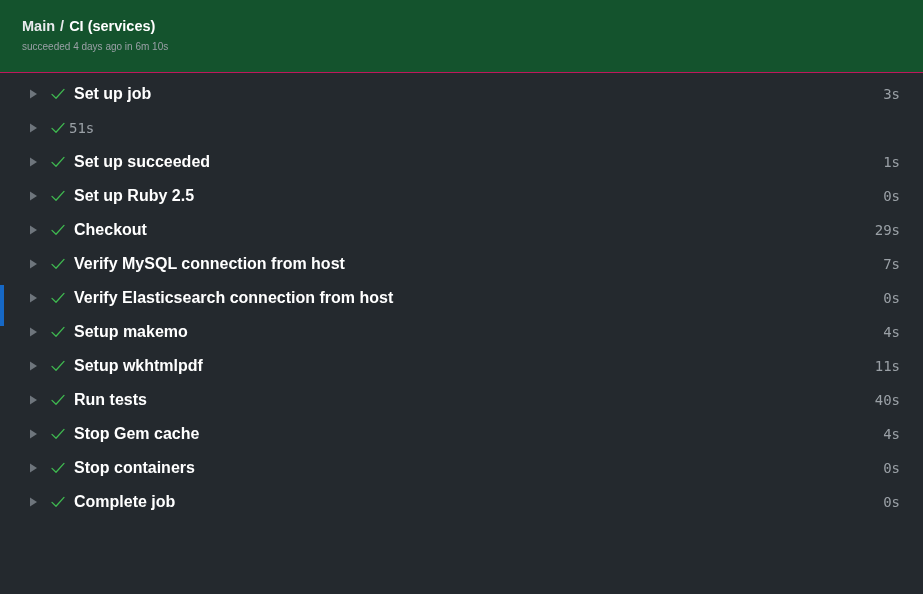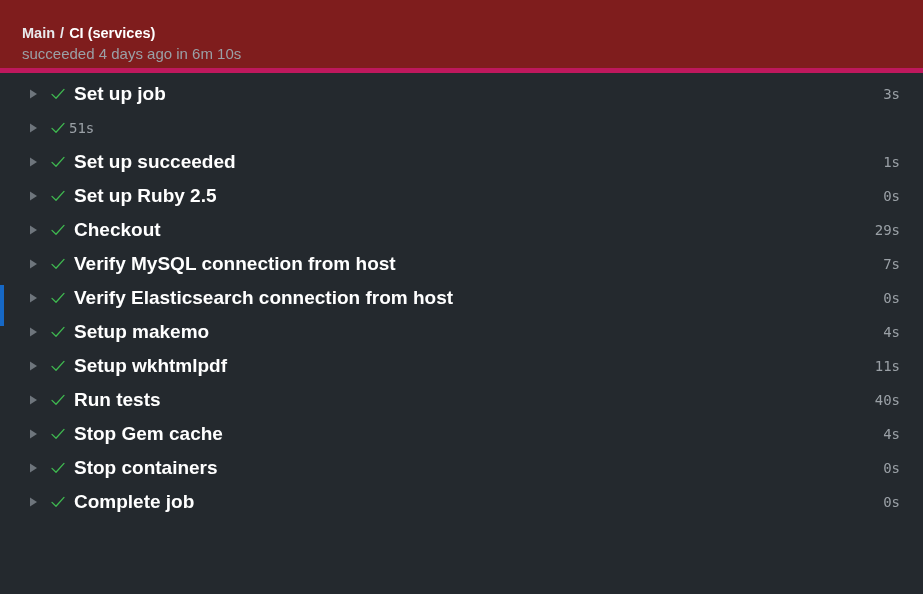--- a/index.html
+++ b/index.html
@@ -14,24 +14,24 @@
     overflow: hidden;
     position: relative;
     -webkit-font-smoothing: antialiased;
   }
 
   
   .job-header {
     position: relative;
     height: 73px;
     box-sizing: border-box;
-    background: #7f1d1d;
-    border-bottom: 5px solid #be185d;
-    display: flex;
-    align-items: center;
+    background: #14532d;
+    border-bottom: 1px solid #be185d;
+    display: flex;
+    align-items: flex-start;
   }
   .header-titles {
     padding: 18px 0 0 22px;
     flex: 1 1 auto;
     min-width: 0;
   }
   .job-title {
     font-size: 14.5px;
     line-height: 17px;
     color: #ffffff;
@@ -45,21 +45,21 @@
     font-weight: 600;
     color: #e8eaed;
     padding: 0 1px;
   }
   .job-title .crumb-current {
     font-weight: 700;
     color: #ffffff;
   }
   .job-subtitle {
     margin-top: 4px;
-    font-size: 15px;
+    font-size: 10px;
     line-height: 15px;
     color: #9aa0a6;
     white-space: nowrap;
   }
 
   .header-tools {
     display: flex;
     align-items: center;
     gap: 0px;
     padding: 21px 16px 0 0;
@@ -153,21 +153,21 @@
     display: flex;
     align-items: center;
     justify-content: center;
     margin-left: 2px;
   }
   .status-icon svg { display: block; }
 
   .step-name {
     flex: 1 1 auto;
     margin-left: 5px;
-    font-size: 19px;
+    font-size: 16px;
     font-weight: 700;
     color: #ffffff;
     white-space: nowrap;
     overflow: hidden;
     text-overflow: ellipsis;
   }
 
   .step-duration {
     flex: 0 0 auto;
     font-family: "DejaVu Sans Mono", monospace;

